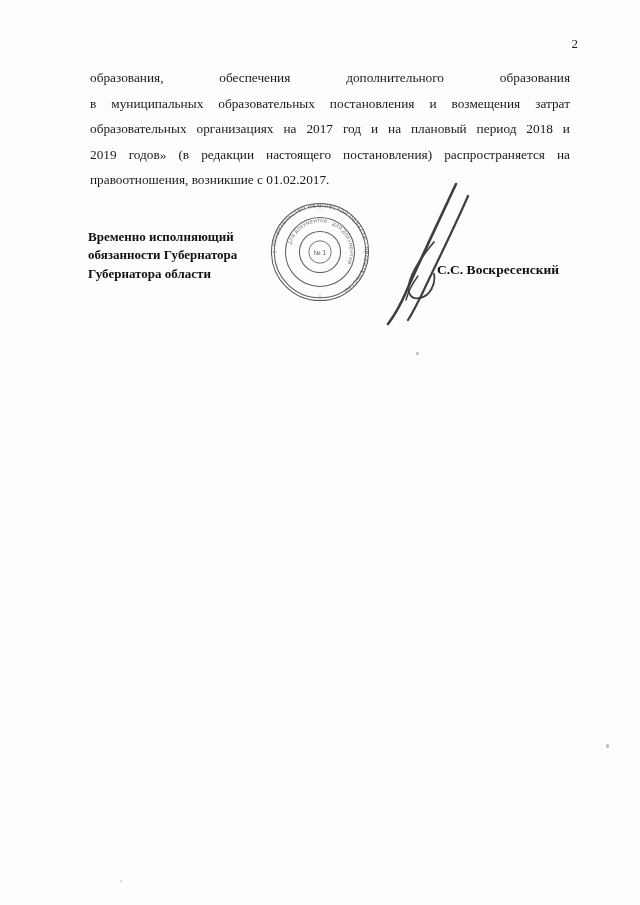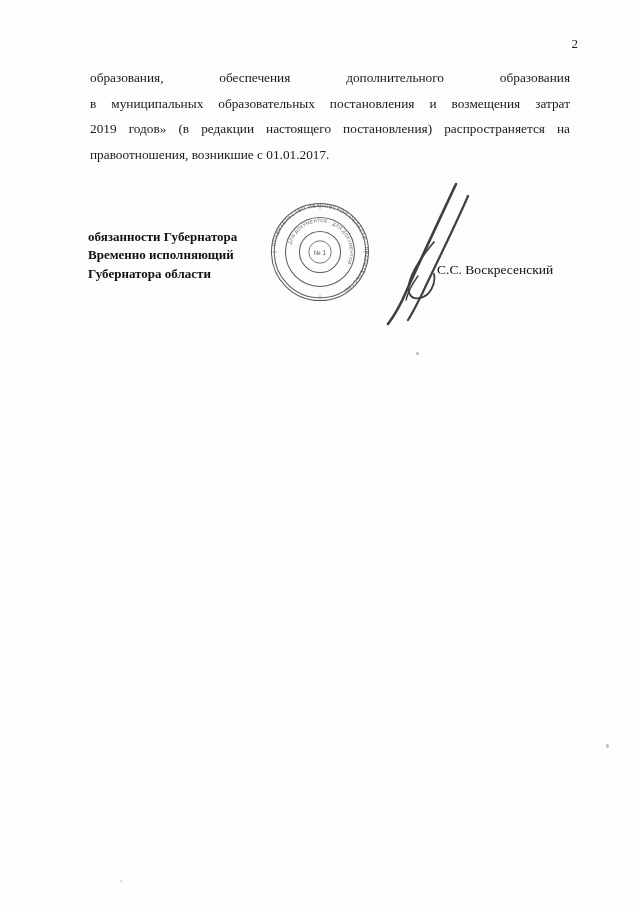--- a/index.html
+++ b/index.html
@@ -57,21 +57,21 @@
     color: #111;
   }
   .signature-block div {
     white-space: nowrap;
   }
   .signer-name {
     position: absolute;
     top: 262px;
     left: 437px;
     font-size: 13.5px;
-    font-weight: normal;
+    font-weight: bold;
     color: #111;
     white-space: nowrap;
   }
   
   .stamp {
     position: absolute;
     top: 196px;
     left: 264px;
     width: 112px;
     height: 112px;
@@ -98,27 +98,28 @@
 </head>
 <body>
 
 <div class="page">
 
   <div class="page-number">2</div>
 
   <div class="body-text">
     <p style="text-align:justify;text-align-last:justify;">образования,      обеспечения      дополнительного      образования</p>
     <p style="text-align:justify;text-align-last:justify;">в муниципальных образовательных постановления и возмещения затрат</p>
+    <p style="text-align:justify;text-align-last:justify;">образовательных организациях на 2017 год и на плановый период 2018 и</p>
     <p style="text-align:justify;text-align-last:justify;">2019 годов» (в редакции настоящего постановления) распространяется на</p>
-    <p>правоотношения, возникшие с 01.01.2017.</p>
+    <p>правоотношения, возникшие с 01.02.2017.</p>
   </div>
 
   <div class="signature-block">
+    <div>Временно исполняющий</div>
     <div>обязанности Губернатора</div>
-    <div>Временно исполняющий</div>
     <div>Губернатора области</div>
   </div>
 
   <div class="signer-name">С.С. Воскресенский</div>
 
   <svg class="stamp" viewBox="0 0 120 120" xmlns="http://www.w3.org/2000/svg">
     <defs>
       <path id="outerArc" d="M 60,60 m -48,0 a 48,48 0 1,1 96,0 a 48,48 0 1,1 -96,0"></path>
       <path id="innerArc" d="M 60,60 m -32,0 a 32,32 0 1,1 64,0 a 32,32 0 1,1 -64,0"></path>
     </defs>

